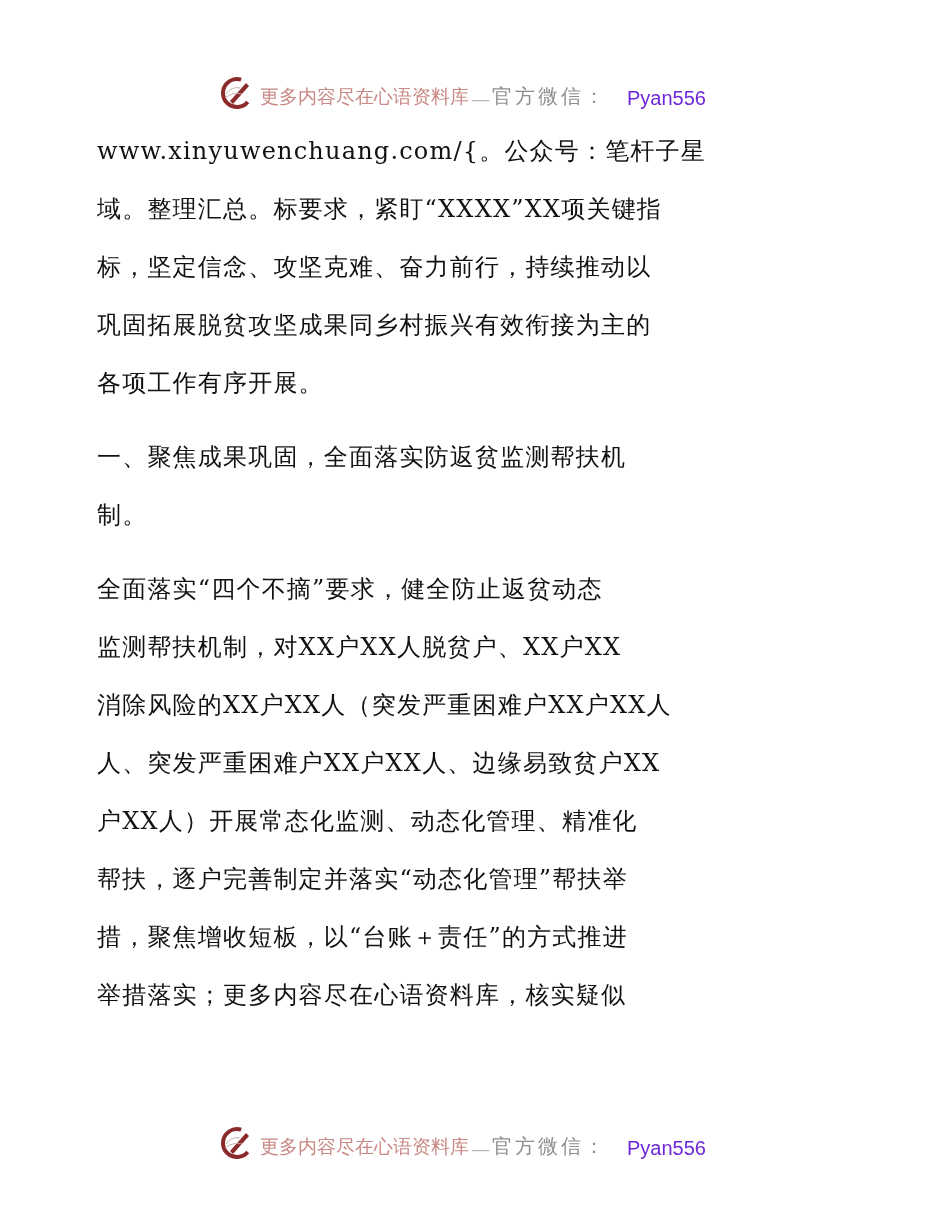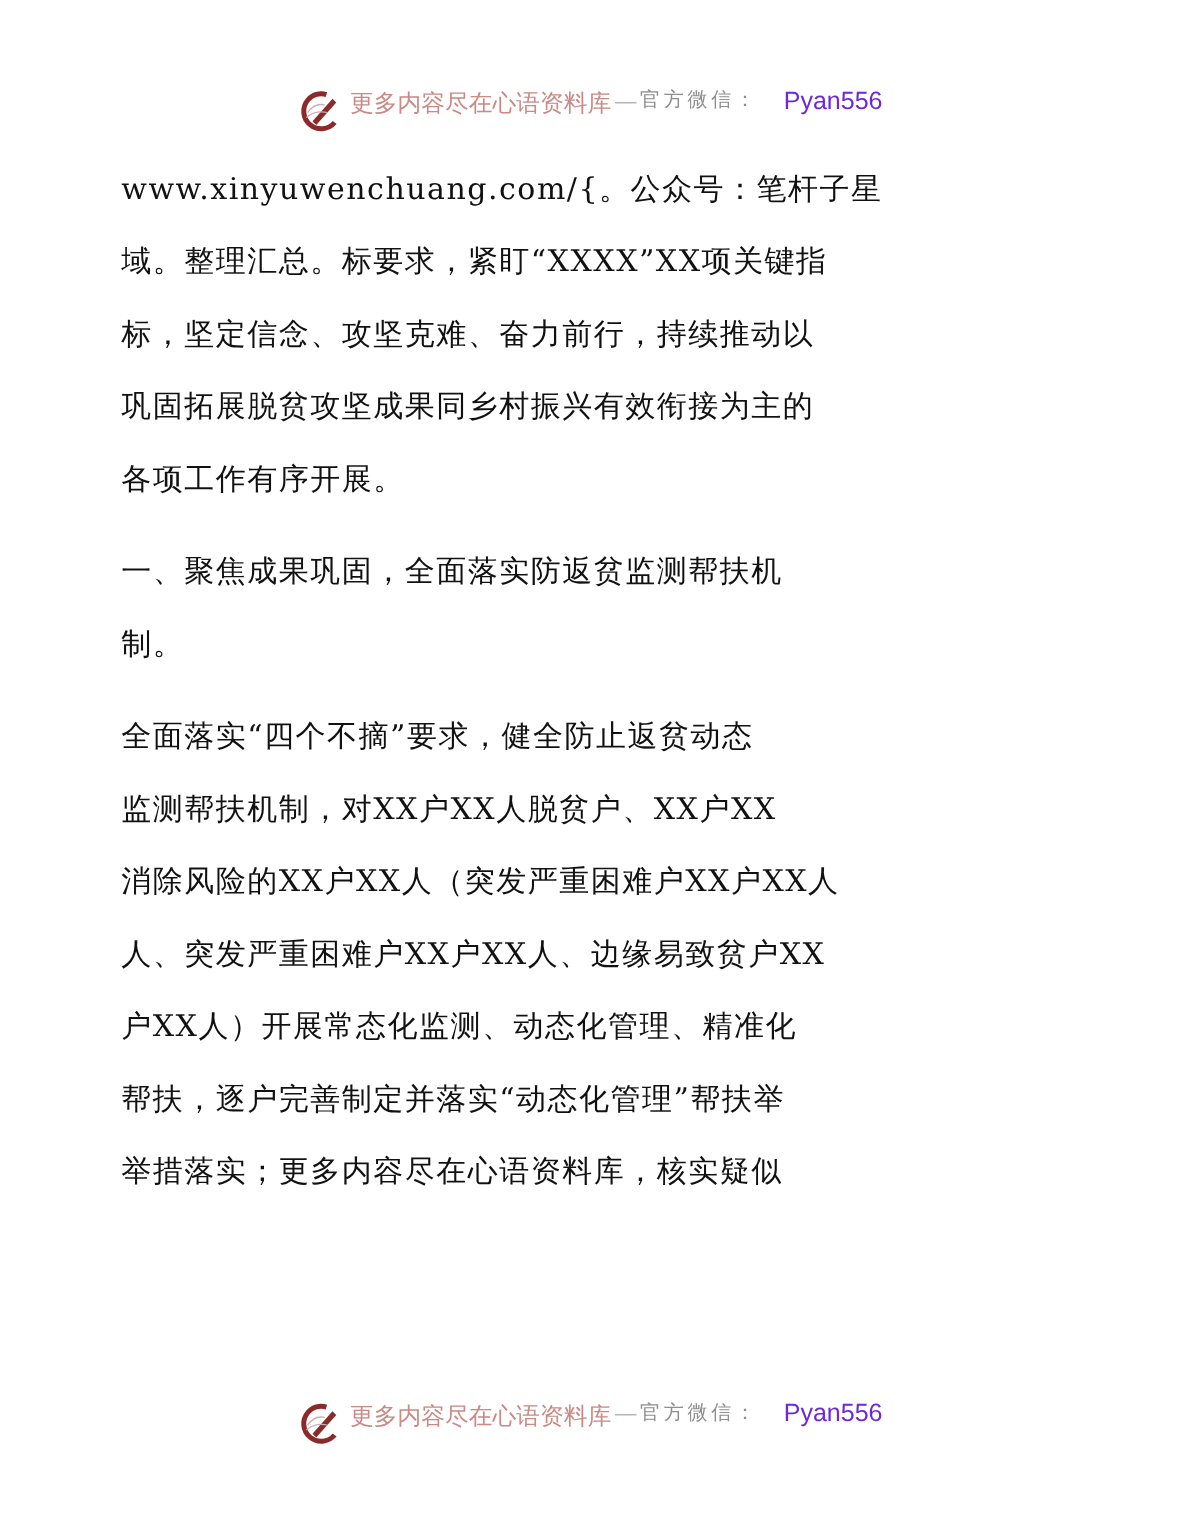--- a/index.html
+++ b/index.html
@@ -10,25 +10,25 @@
     body {
       width: 950px;
       height: 1230px;
       position: relative;
       overflow: hidden;
       font-family: "DejaVu Serif", "Liberation Serif", serif;
       color: #111111;
     }
     .banner {
       position: absolute;
-      left: 240px;
+      left: 220px;
       width: 480px;
       height: 40px;
       display: flex;
-      align-items: flex-start;
+      align-items: flex-end;
       white-space: nowrap;
     }
     .banner.top { top: 70px; }
     .banner.bottom { top: 1120px; }
     .logo {
       width: 36px;
       height: 36px;
       margin-right: 4px;
       flex: 0 0 auto;
     }
@@ -38,21 +38,21 @@
       color: #c98a85;
       letter-spacing: 0px;
     }
     .banner-dash {
       font-size: 19px;
       color: #b7b7b7;
       margin: 0 2px;
     }
     .banner-wechat-label {
       font-family: Liberation Mono, monospace;
-      font-size: 16px;
+      font-size: 20px;
       color: #8e8e8e;
       letter-spacing: 3px;
     }
     .banner-wechat-id {
       font-family: "Liberation Sans", "DejaVu Sans", sans-serif;
       font-size: 20px;
       color: #6d28d9;
       margin-left: 20px;
     }
     .content {
@@ -101,20 +101,21 @@
     <div class="line">制。</div>
   </div>
   <div class="gap-para"></div>
   <div>
     <div class="line"> 全面落实“四个不摘”要求，健全防止返贫动态</div>
     <div class="line">监测帮扶机制，对XX户XX人脱贫户、XX户XX</div>
     <div class="line">消除风险的XX户XX人（突发严重困难户XX户XX人</div>
     <div class="line">人、突发严重困难户XX户XX人、边缘易致贫户XX</div>
     <div class="line">户XX人）开展常态化监测、动态化管理、精准化</div>
     <div class="line">帮扶，逐户完善制定并落实“动态化管理”帮扶举</div>
+    <div class="line">措，聚焦增收短板，以“台账＋责任”的方式推进</div>
     <div class="line">举措落实；更多内容尽在心语资料库，核实疑似</div>
   </div>
 </div>
 
 <div class="banner bottom">
   <svg class="logo" viewBox="0 0 36 36">
     <circle cx="17" cy="19" r="14" fill="none" stroke="#8b2a2a" stroke-width="4" stroke-dasharray="60 30" transform="rotate(40 17 19)"></circle>
     <path d="M10 27 L26 9 L29 12 L13 30 Z" fill="#8b2a2a"></path>
     <path d="M6 20 Q12 12 20 14" fill="none" stroke="#c9b0b0" stroke-width="1"></path>
     <path d="M5 24 Q12 18 22 20" fill="none" stroke="#c9b0b0" stroke-width="1"></path>

